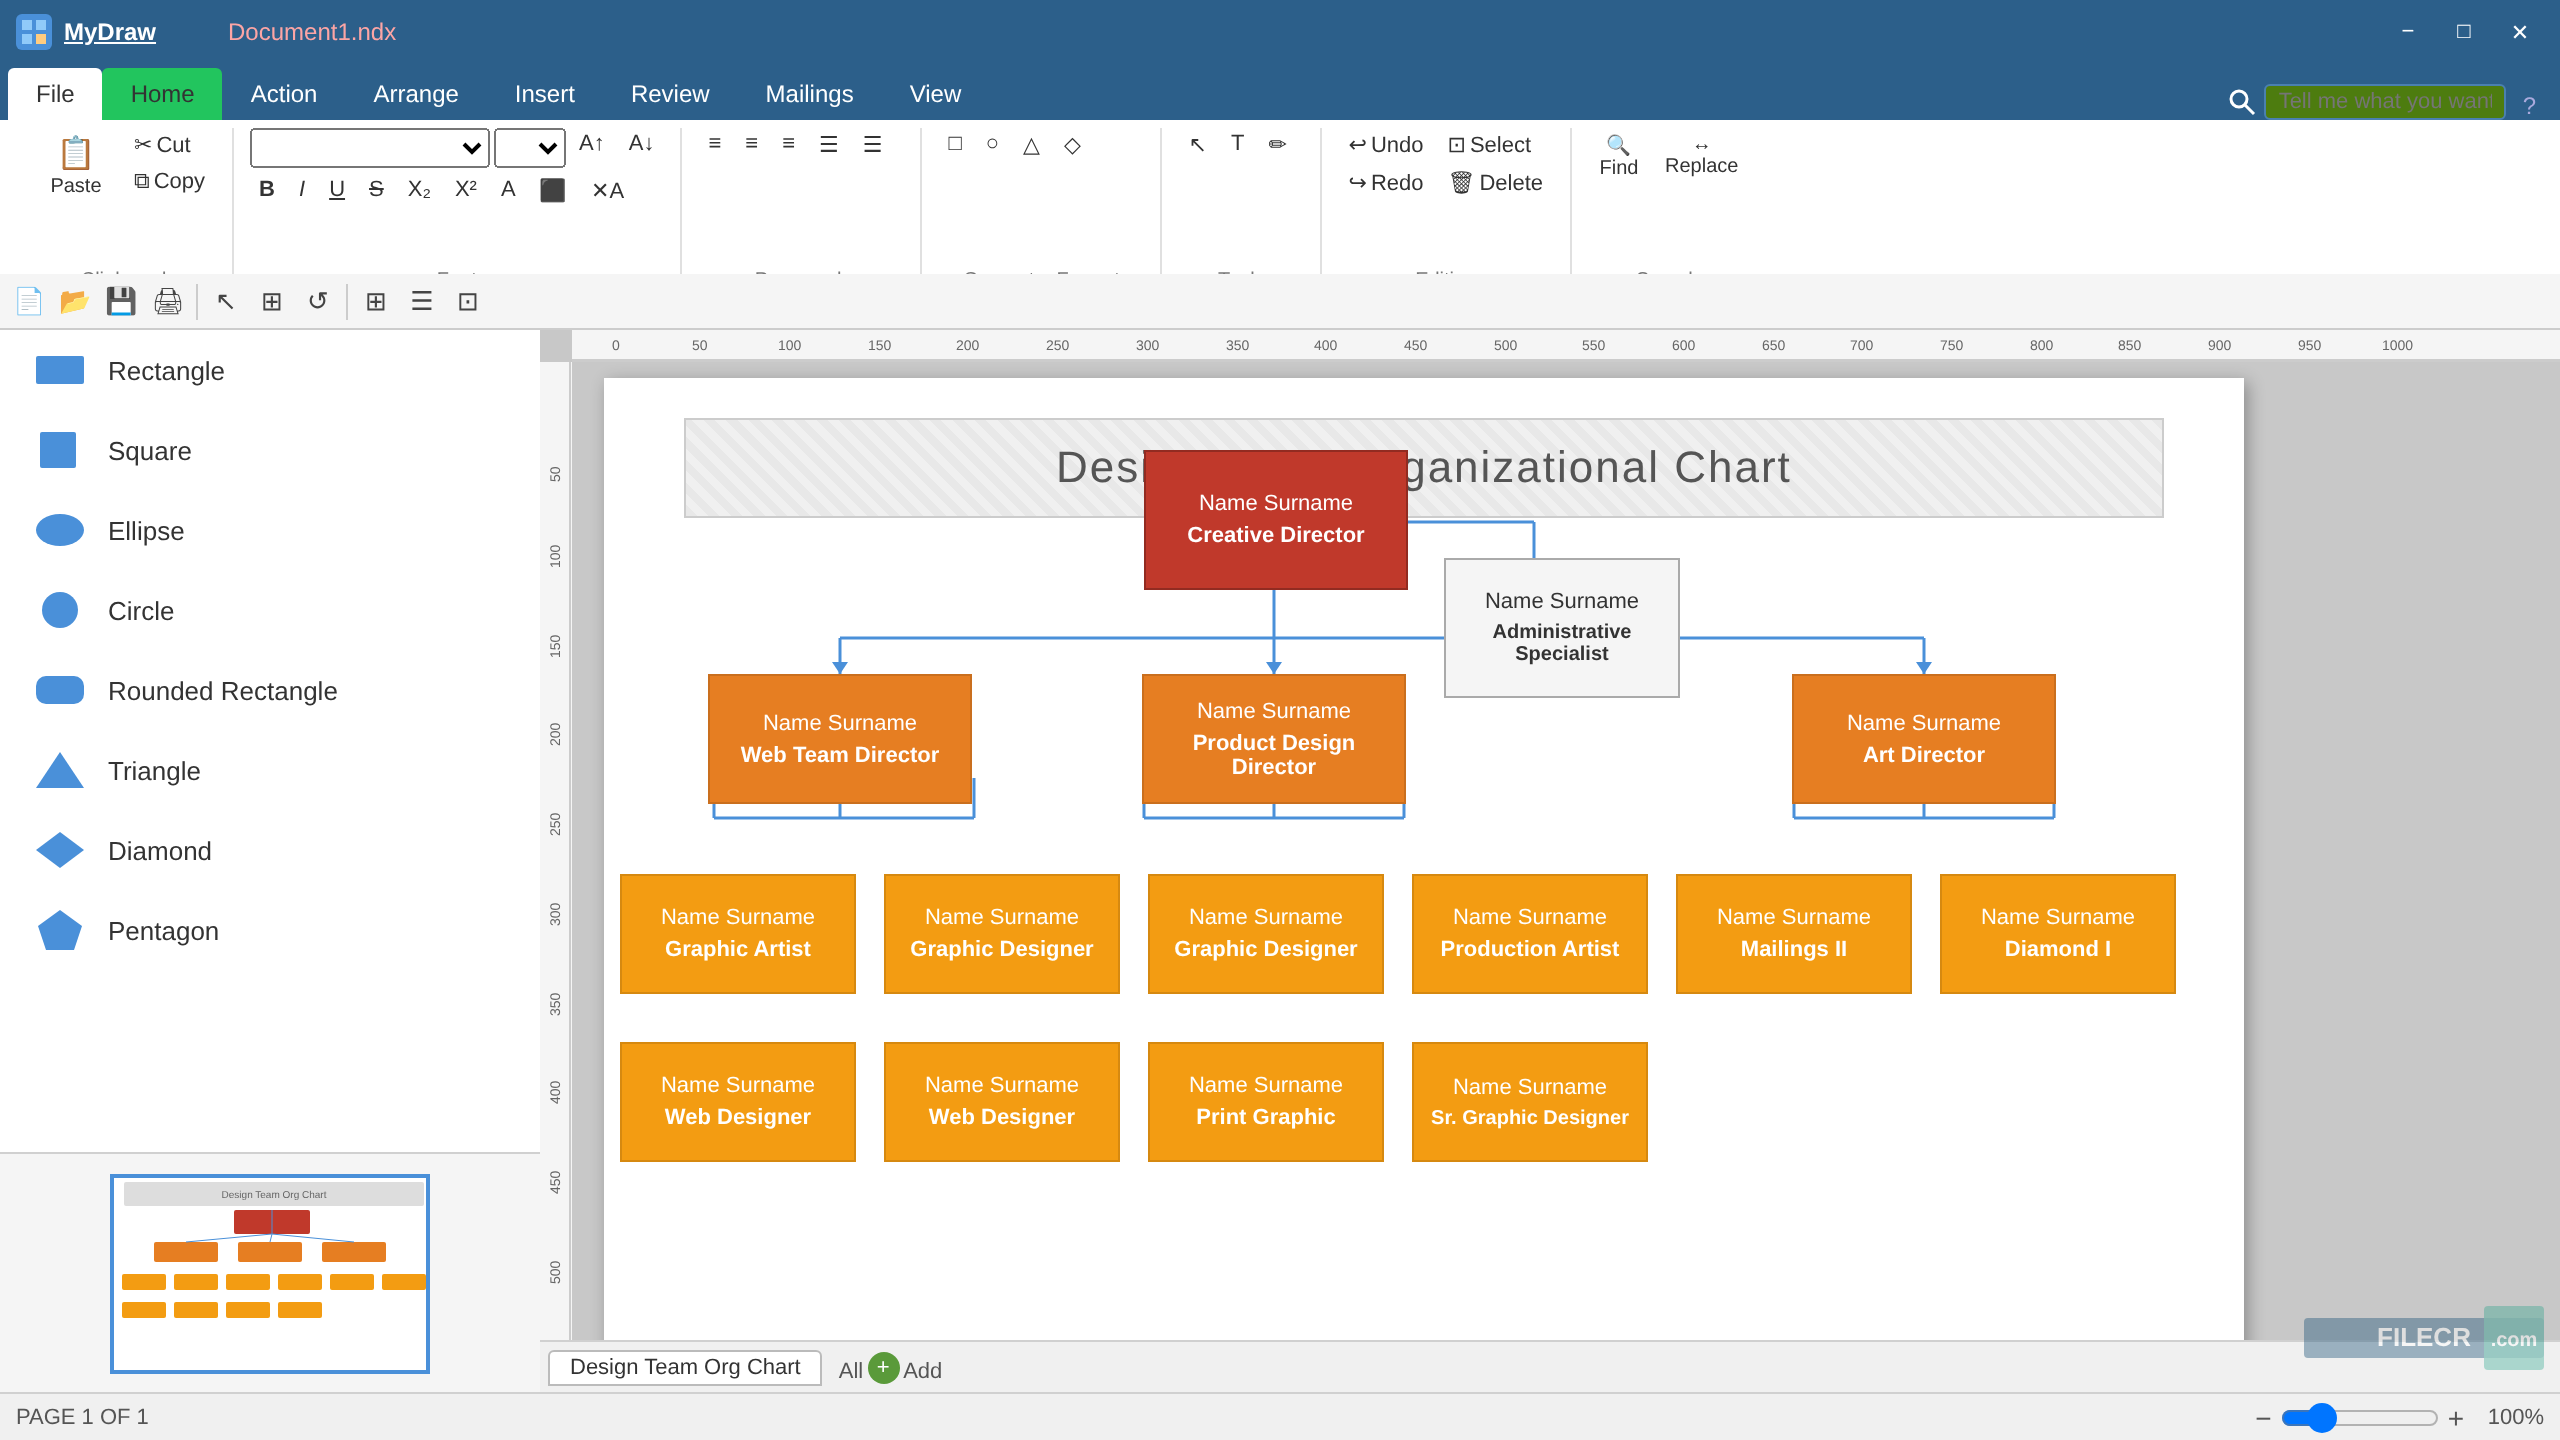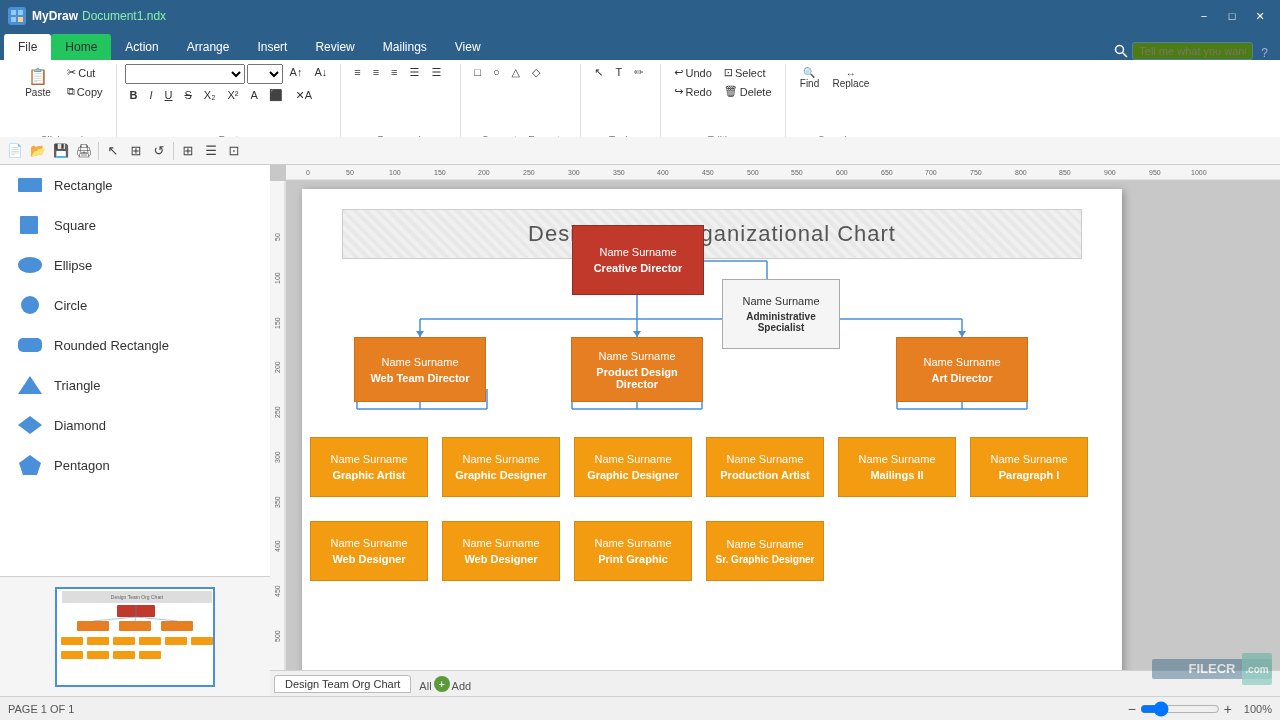--- a/index.html
+++ b/index.html
@@ -304,22 +304,22 @@
 
 <div id="title-bar">
   <div class="app-icon">
     <svg width="14" height="14" viewBox="0 0 14 14">
       <rect x="1" y="1" width="5" height="5" fill="#90caf9"></rect>
       <rect x="8" y="1" width="5" height="5" fill="#90caf9"></rect>
       <rect x="1" y="8" width="5" height="5" fill="#90caf9"></rect>
       <rect x="8" y="8" width="5" height="5" fill="#ffcc80"></rect>
     </svg>
   </div>
-  <span style="font-weight:bold;margin-right:4px;">MyDraw</span>
-  <span style="color:#86efac;">Document1.ndx</span>
+  <span style="font-weight:bold;margin-right:4px;text-decoration:underline;">MyDraw</span>
+  <span style="color:#fca5a5;margin-left:32px;">Document1.ndx</span>
   <span style="flex:1"></span>
   <div class="win-controls">
     <button class="win-btn">−</button>
     <button class="win-btn">□</button>
     <button class="win-btn close">✕</button>
   </div>
 </div>
 
 <div id="ribbon">
   <div id="ribbon-tabs">
@@ -668,21 +668,21 @@
       <div class="box-role">Production Artist</div>
     </div>
 
     <div class="org-box box-yellow" style="left:536px;top:248px;width:118px;height:60px;">
       <div class="box-name">Name Surname</div>
       <div class="box-role">Mailings II</div>
     </div>
 
     <div class="org-box box-yellow" style="left:668px;top:248px;width:118px;height:60px;">
       <div class="box-name">Name Surname</div>
-      <div class="box-role">Paragraph I</div>
+      <div class="box-role">Diamond I</div>
     </div>
 
     <div class="org-box box-yellow" style="left:8px;top:332px;width:118px;height:60px;">
       <div class="box-name">Name Surname</div>
       <div class="box-role">Web Designer</div>
     </div>
 
     <div class="org-box box-yellow" style="left:140px;top:332px;width:118px;height:60px;">
       <div class="box-name">Name Surname</div>
       <div class="box-role">Web Designer</div>

